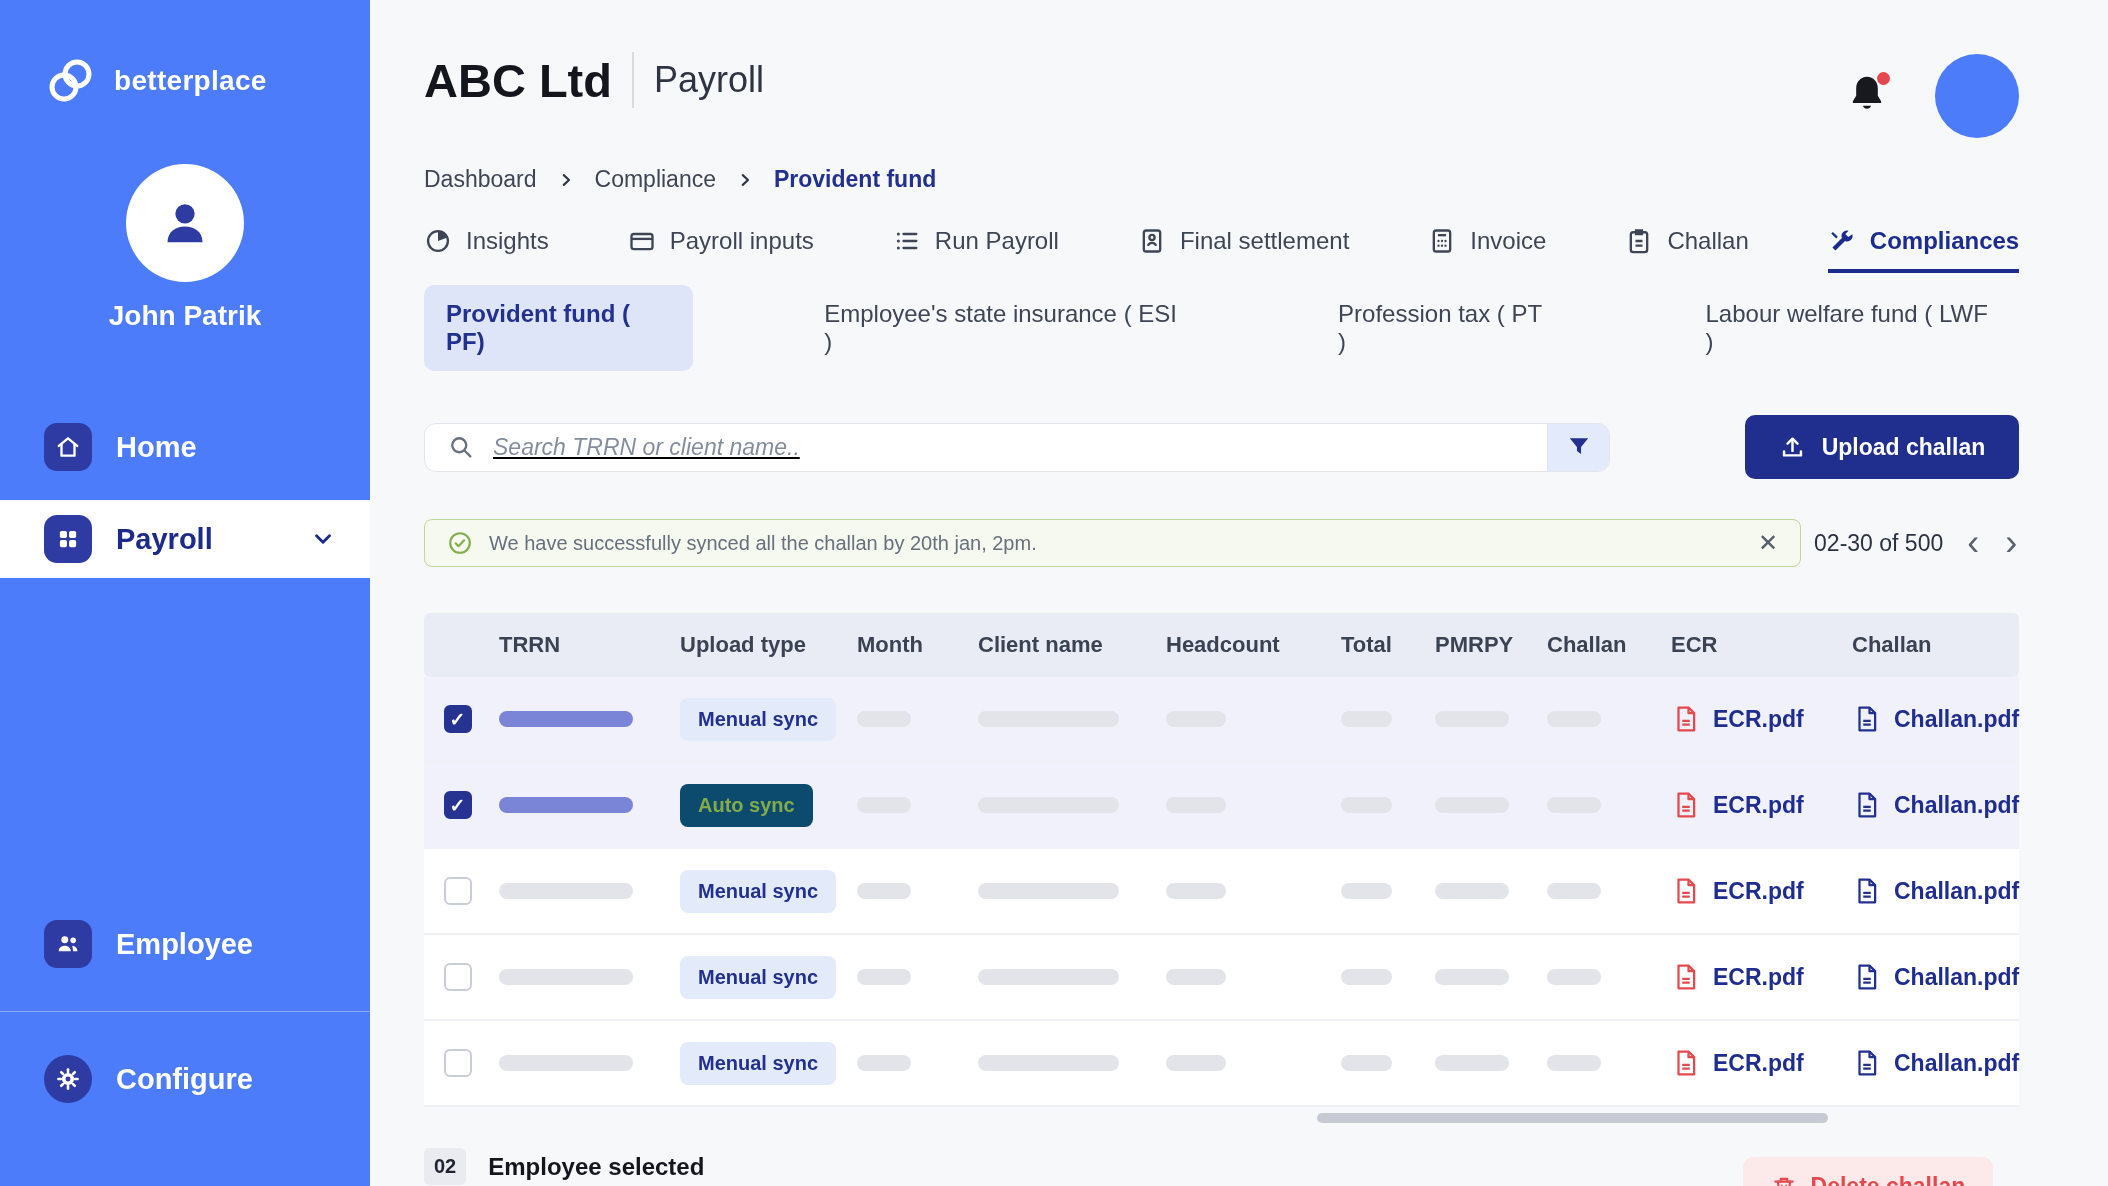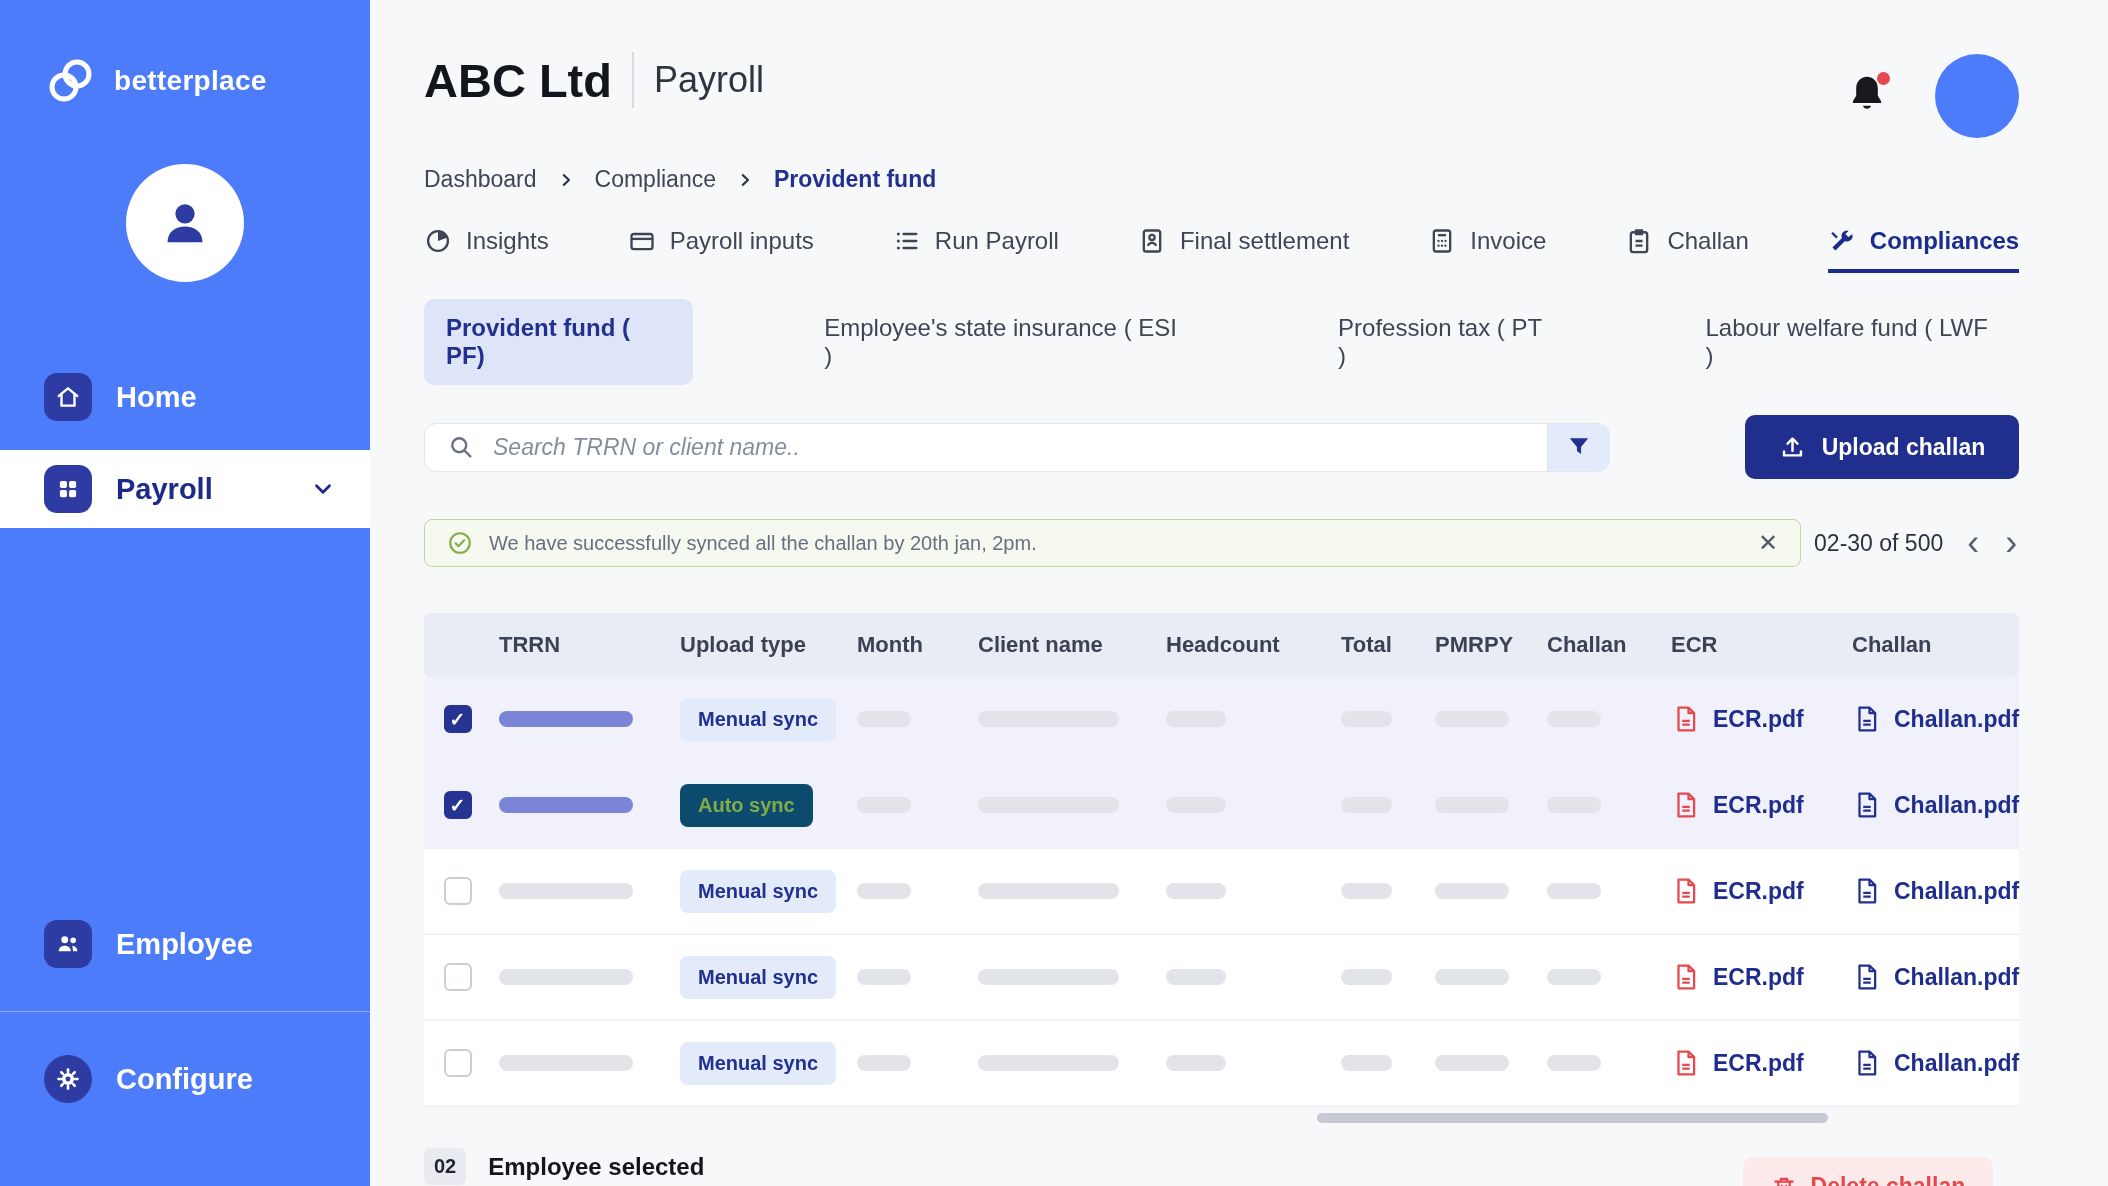--- a/index.html
+++ b/index.html
@@ -37,26 +37,26 @@
   .breadcrumb{display:flex;align-items:center;gap:20px;margin-top:30px;font-size:23px;color:#3E4554;height:30px;}
   .crumb{cursor:pointer;}
   .crumb.current{color:#22308F;font-weight:bold;cursor:default;}
   .crumb-sep{display:flex;align-items:center;}
   
   .tabs{display:flex;justify-content:space-between;align-items:flex-end;margin-top:34px;height:48px;}
   .tab{display:flex;align-items:center;gap:14px;font-size:24px;color:#3E4554;padding-bottom:14px;cursor:pointer;border-bottom:4px solid transparent;}
   .tab.active{color:#1B2C8E;font-weight:bold;border-bottom-color:#1B2C8E;}
   .tab svg{flex-shrink:0;}
   
-  .subtabs{display:flex;align-items:center;gap:109px;margin-top:40px;height:58px;}
+  .subtabs{display:flex;align-items:flex-end;gap:109px;margin-top:40px;height:58px;}
   .subtab{font-size:24px;color:#3E4554;cursor:pointer;padding:15px 22px;border-radius:10px;}
   .subtab.active{background:#DFE5F8;color:#22308F;font-weight:bold;}
   
   .controls-row{display:flex;align-items:center;margin-top:44px;height:64px;}
-  .search{width:1186px;height:49px;background:#fff;border:1px solid #E2E5EC;border-radius:12px;display:flex;align-items:center;overflow:hidden;}
+  .search{width:1186px;height:49px;background:#fff;border:1px solid #E2E5EC;border-radius:12px;display:flex;align-items:center;overflow:hidden;text-decoration:underline;}
   .search-icon{margin:0 16px 0 22px;display:flex;align-items:center;}
   .search input{flex:1;border:none;outline:none;font-size:23px;font-style:italic;color:#5A6270;background:transparent;font-family:"Liberation Sans",sans-serif;}
   .search input::placeholder{color:#858D9D;font-style:italic;}
   .filter-btn{width:62px;height:62px;background:#E3EAFB;border-left:1px solid #E2E5EC;display:flex;align-items:center;justify-content:center;cursor:pointer;flex-shrink:0;}
   .upload-btn{margin-left:auto;height:64px;padding:0 34px;background:#202E8D;color:#fff;border:none;border-radius:10px;display:flex;align-items:center;gap:16px;font-size:23px;font-weight:bold;cursor:pointer;font-family:"Liberation Sans",sans-serif;}
   
   .banner-row{display:flex;align-items:center;margin-top:40px;height:48px;}
   .banner{width:1377px;height:48px;background:#F5F9EF;border:1px solid #C2D79B;border-radius:8px;display:flex;align-items:center;gap:16px;padding:0 22px;}
   .banner-text{font-size:20px;color:#68707E;}
   .banner-close{margin-left:auto;font-size:24px;color:#555D6B;cursor:pointer;line-height:1;}
@@ -111,20 +111,21 @@
       <span class="brand-name">betterplace</span>
     </div>
 
     <div class="profile">
       <div class="avatar-big">
         <svg width="58" height="58" viewBox="0 0 24 24" fill="#2D3BA3">
           <circle cx="12" cy="8.2" r="4"></circle>
           <path d="M4.8 19.6c0-3.9 3.3-6.2 7.2-6.2s7.2 2.3 7.2 6.2v.4H4.8z"></path>
         </svg>
       </div>
+      <div class="user-name">John Patrik</div>
     </div>
 
     <nav class="menu">
       <div class="menu-item">
         <span class="icon-box">
           <svg width="26" height="26" viewBox="0 0 24 24" fill="none" stroke="#fff" stroke-width="2.2" stroke-linecap="round" stroke-linejoin="round">
             <path d="M3.5 11 12 4l8.5 7"></path>
               <path d="M6 9.5V20h12V9.5"></path>
           </svg>
         </span>

